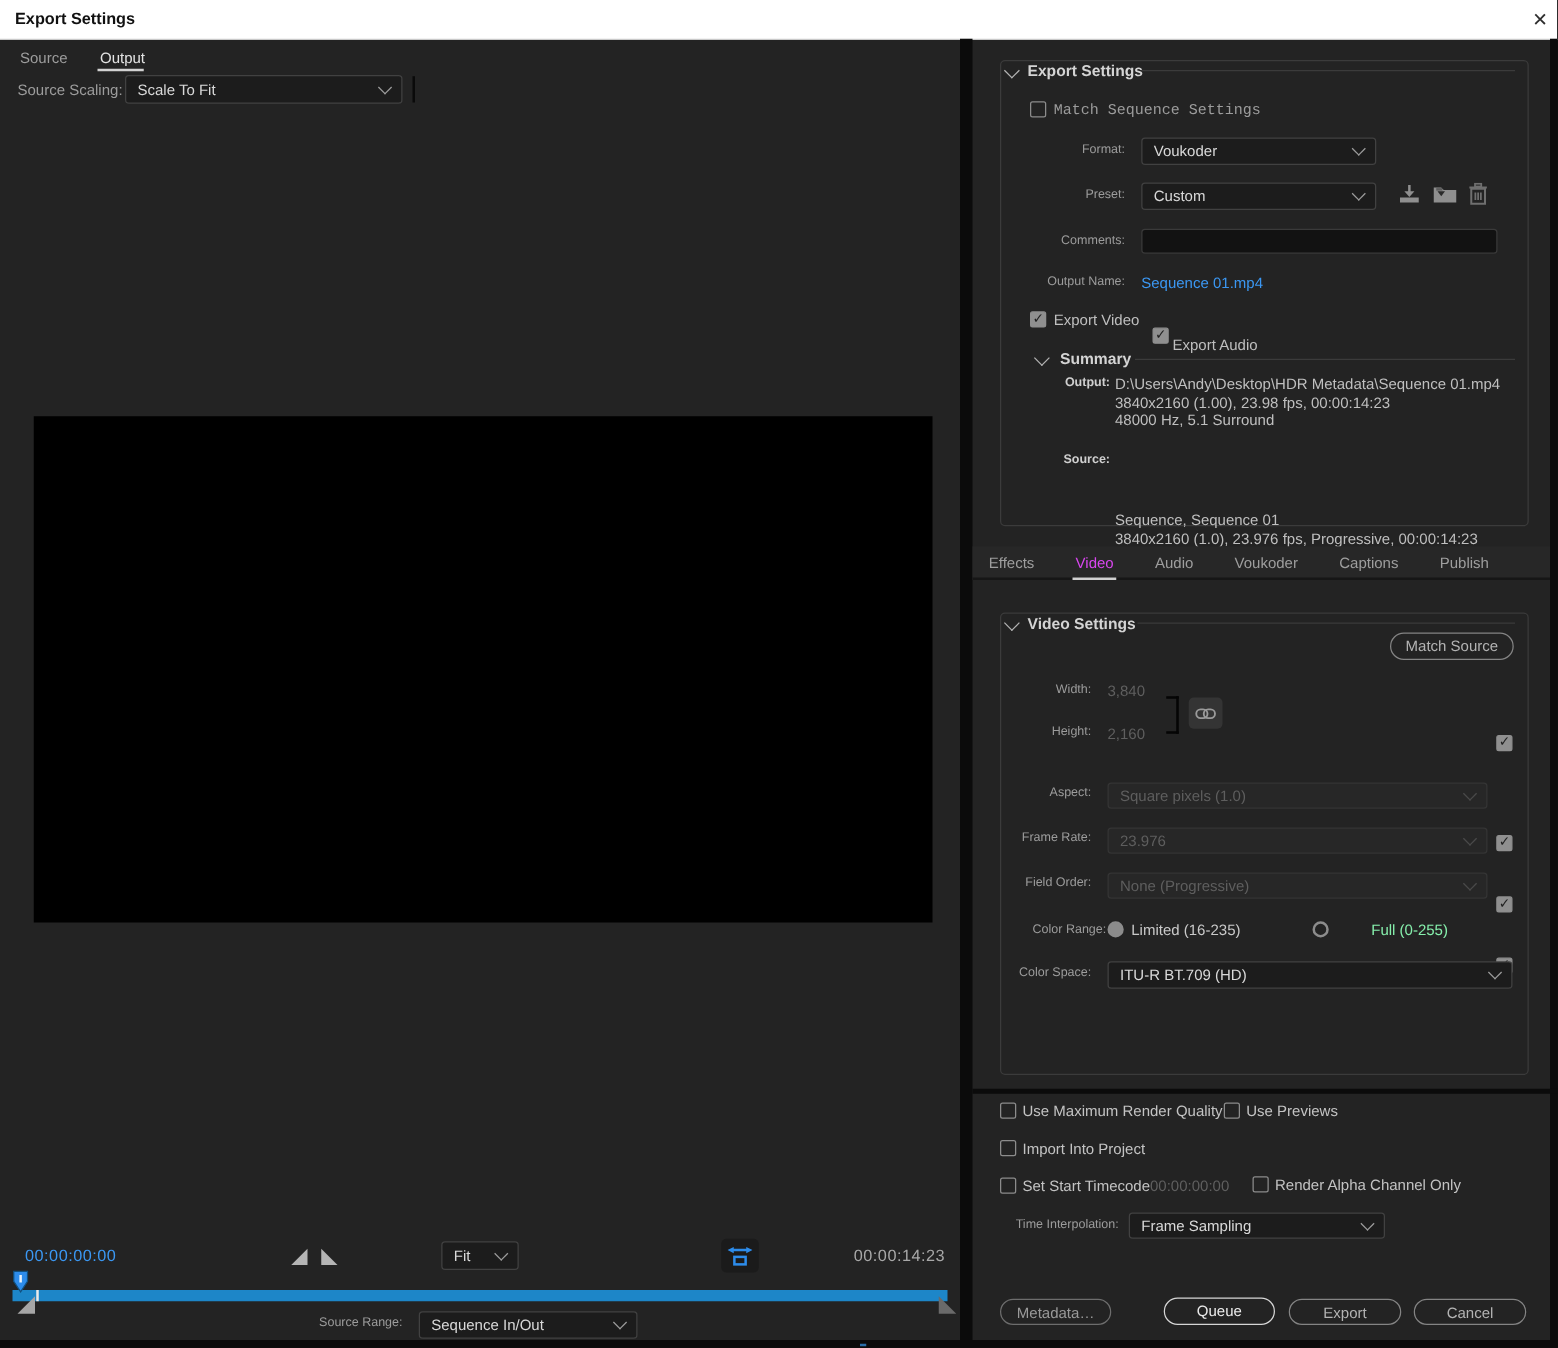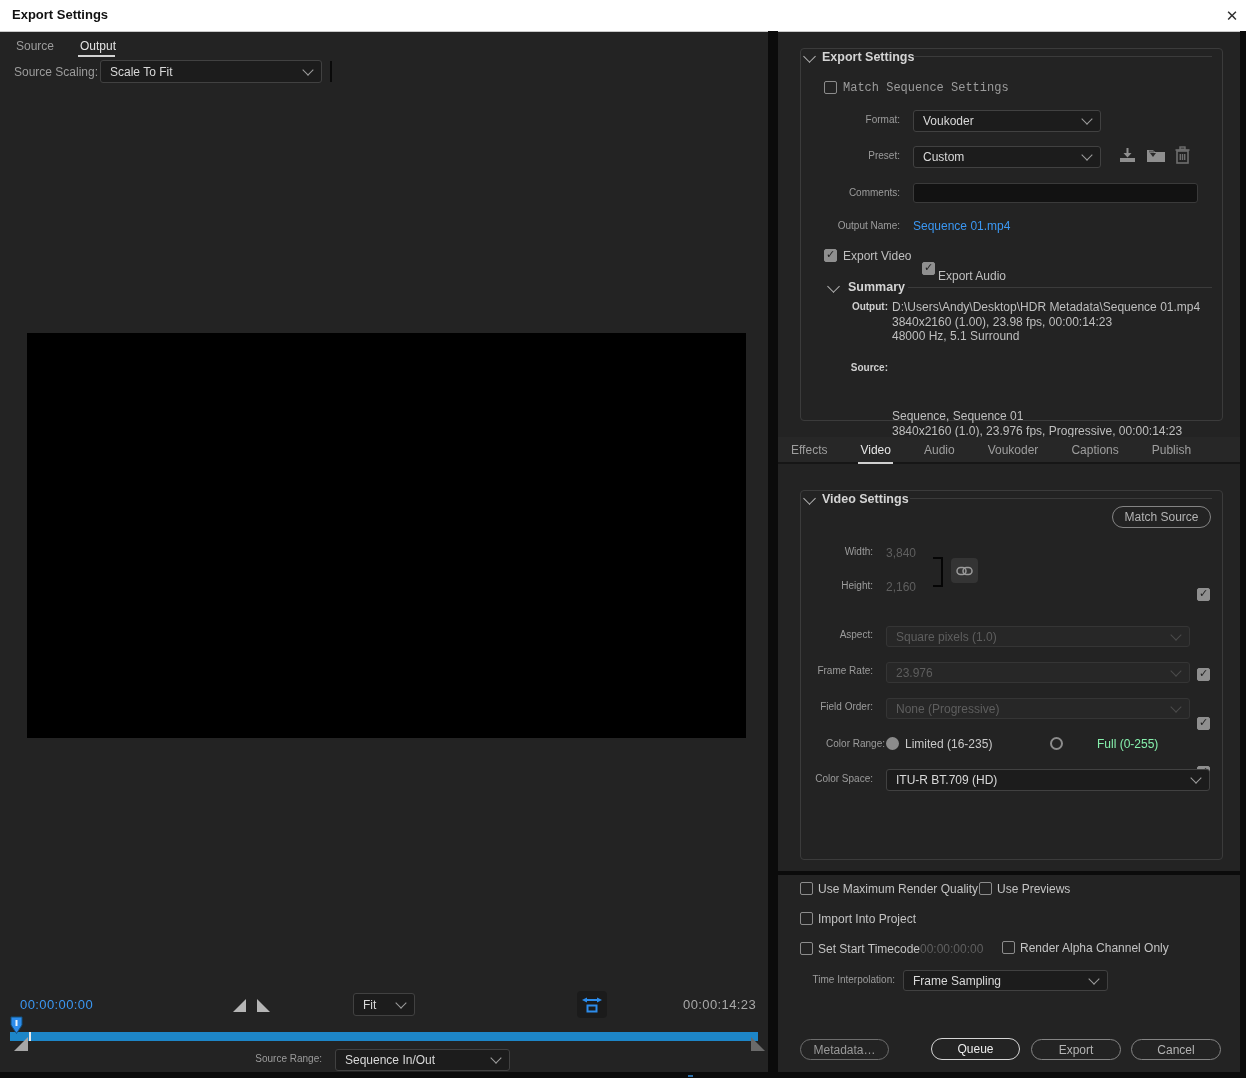--- a/index.html
+++ b/index.html
@@ -32,21 +32,21 @@
   .hdr{font-size:12.5px;font-weight:bold;color:#d4d4d4;white-space:nowrap;}
   .hline{height:1px;background:#3b3b3b;}
   .sec-chev{width:8px;height:8px;border-right:1.6px solid #b4b4b4;border-bottom:1.6px solid #b4b4b4;transform:rotate(45deg);}
   .pill{border:1px solid #848484;border-radius:11px;background:transparent;color:#b3b3b3;font-size:12px;
       display:flex;align-items:center;justify-content:center;box-sizing:border-box;white-space:nowrap;}
   .pill.bright{border-color:#d6d6d6;color:#ececec;}
   .pill.dimmer{border-color:#6d6d6d;color:#9a9a9a;}
   .tabstrip{display:flex;align-items:stretch;gap:29px;padding-left:11px;background:#272727;
       border-bottom:2px solid #161616;box-sizing:border-box;}
   .rtab{font-size:12px;color:#9e9e9e;display:flex;align-items:center;padding:0 2px;border-bottom:2px solid transparent;margin-bottom:-2px;}
-  .rtab.active{color:#e5e5e5;border-bottom-color:#d0d0d0;text-align:center;}
+  .rtab.active{color:#d946ef;border-bottom-color:#d0d0d0;text-align:center;}
   .tri-in{width:0;height:0;border-left:13px solid transparent;border-bottom:13px solid #b5b5b5;}
   .tri-out{width:0;height:0;border-right:13px solid transparent;border-bottom:13px solid #b5b5b5;}
   .link-blue{color:#3b97f2;font-size:12px;white-space:nowrap;}
   .tc{font-size:13px;letter-spacing:.4px;white-space:nowrap;}
   .bracket{width:8px;height:26px;border-top:2px solid #050505;border-right:2px solid #050505;border-bottom:2px solid #050505;}
   svg{display:block;}
 </style>
 </head>
 <body>
 

